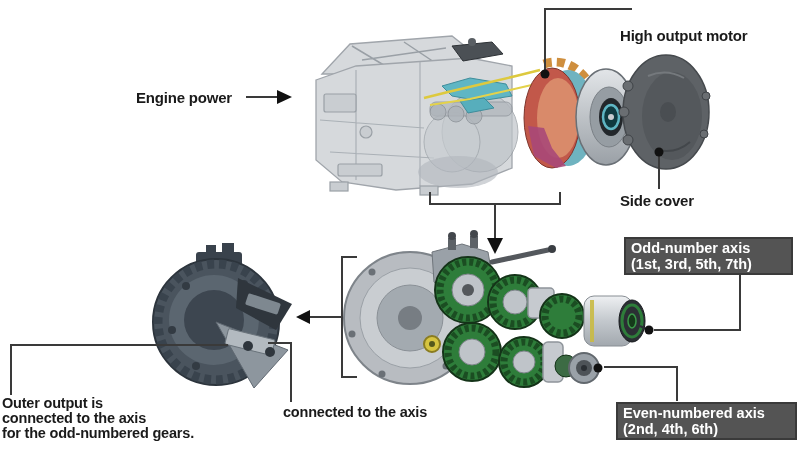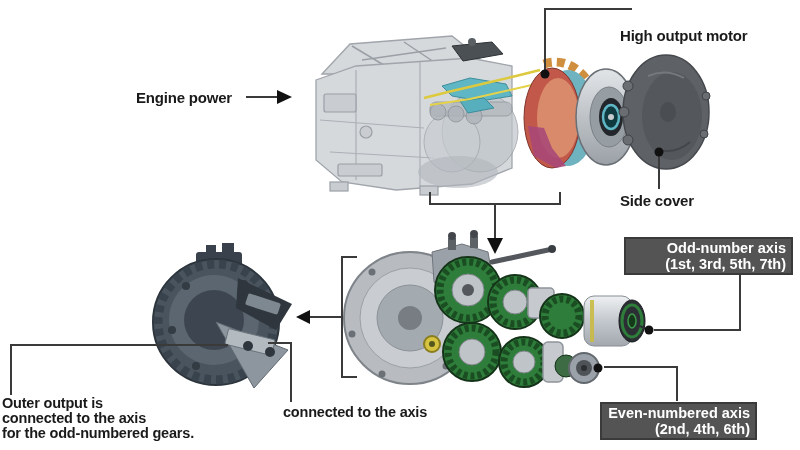--- a/index.html
+++ b/index.html
@@ -5,21 +5,21 @@
   html,body{margin:0;padding:0;background:#ffffff;}
   #stage{position:relative;width:800px;height:450px;background:#ffffff;overflow:hidden;
          font-family:"Liberation Sans",sans-serif;}
   #art{position:absolute;left:0;top:0;width:800px;height:450px;}
   .lbl{position:absolute;color:#1a1a1a;font-weight:bold;font-size:15px;white-space:nowrap;
        letter-spacing:-0.2px;}
   .note{position:absolute;color:#1a1a1a;font-weight:bold;font-size:14.5px;line-height:15px;
         letter-spacing:-0.2px;}
   .note span{display:block;white-space:nowrap;}
   .callout{position:absolute;background:#545454;border:2px solid #3a3a3a;color:#ffffff;
-           font-weight:bold;font-size:14.5px;line-height:16px;padding:1px 5px;box-sizing:border-box;text-align:right;}
+           font-weight:bold;font-size:14.5px;line-height:16px;padding:1px 5px;box-sizing:border-box;}
   .callout span{display:block;white-space:nowrap;}
   
   .ann{stroke:#3a3a3a;stroke-width:2;fill:none;}
   .dot{fill:#111111;stroke:none;}
   .head{fill:#111111;stroke:none;}
   .ghost{fill:#d6d9dc;stroke:#a0a5ab;stroke-width:1.3;}
   .ghost2{fill:#c9cdd1;stroke:#9aa0a6;stroke-width:1.2;}
   .gearGreen{fill:#2e7d3a;stroke:#143318;stroke-width:2;}
   .teeth{fill:none;stroke:#1b4d22;stroke-width:7;stroke-dasharray:4 3;}
   .silver{fill:#c6cacf;stroke:#8e949a;stroke-width:1.5;}
@@ -211,21 +211,21 @@
 
   <div class="lbl" style="left:136px;top:89px;">Engine power</div>
 
   <div class="lbl" style="left:620px;top:192px;text-align:right;">Side cover</div>
 
   <div class="callout" style="left:624px;top:237px;width:169px;">
     <span>Odd-number axis</span>
     <span>(1st, 3rd, 5th, 7th)</span>
   </div>
 
-  <div class="callout" style="left:600px;top:402px;width:157px;">
+  <div class="callout" style="left:616px;top:402px;width:181px;">
     <span>Even-numbered axis</span>
     <span>(2nd, 4th, 6th)</span>
   </div>
 
   <div class="note" style="left:2px;top:396px;">
     <span>Outer output is</span>
     <span>connected to the axis</span>
     <span>for the odd-numbered gears.</span>
   </div>
 

